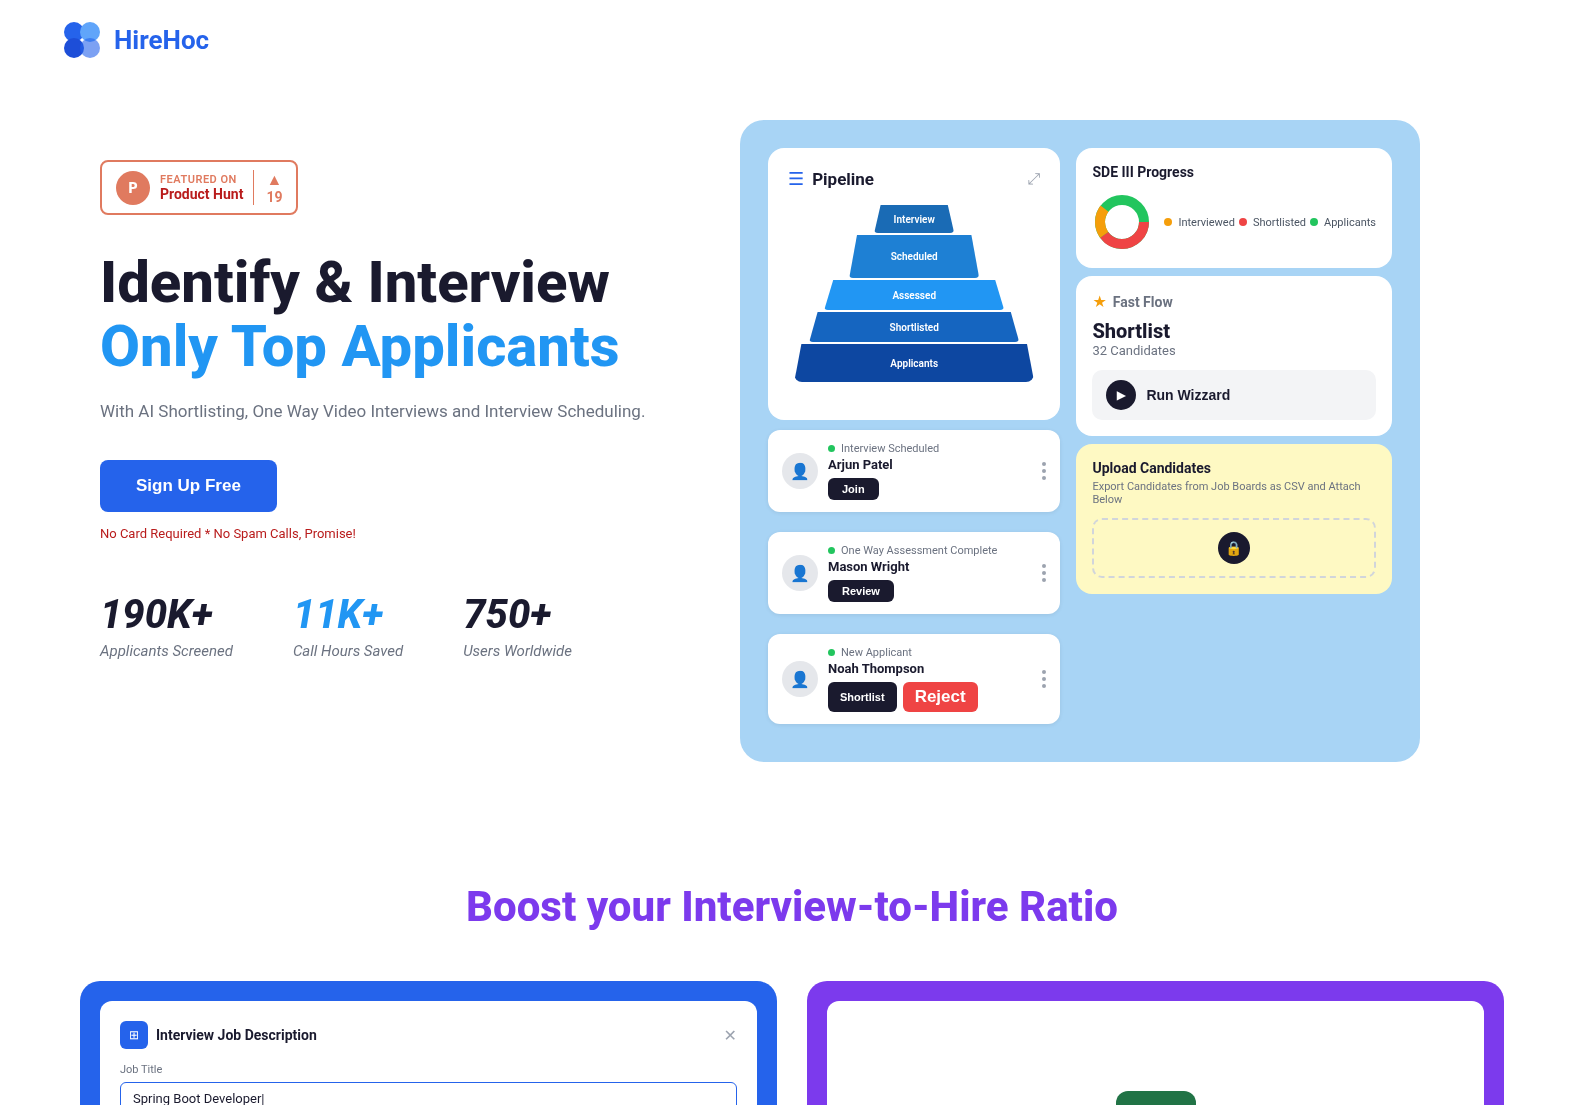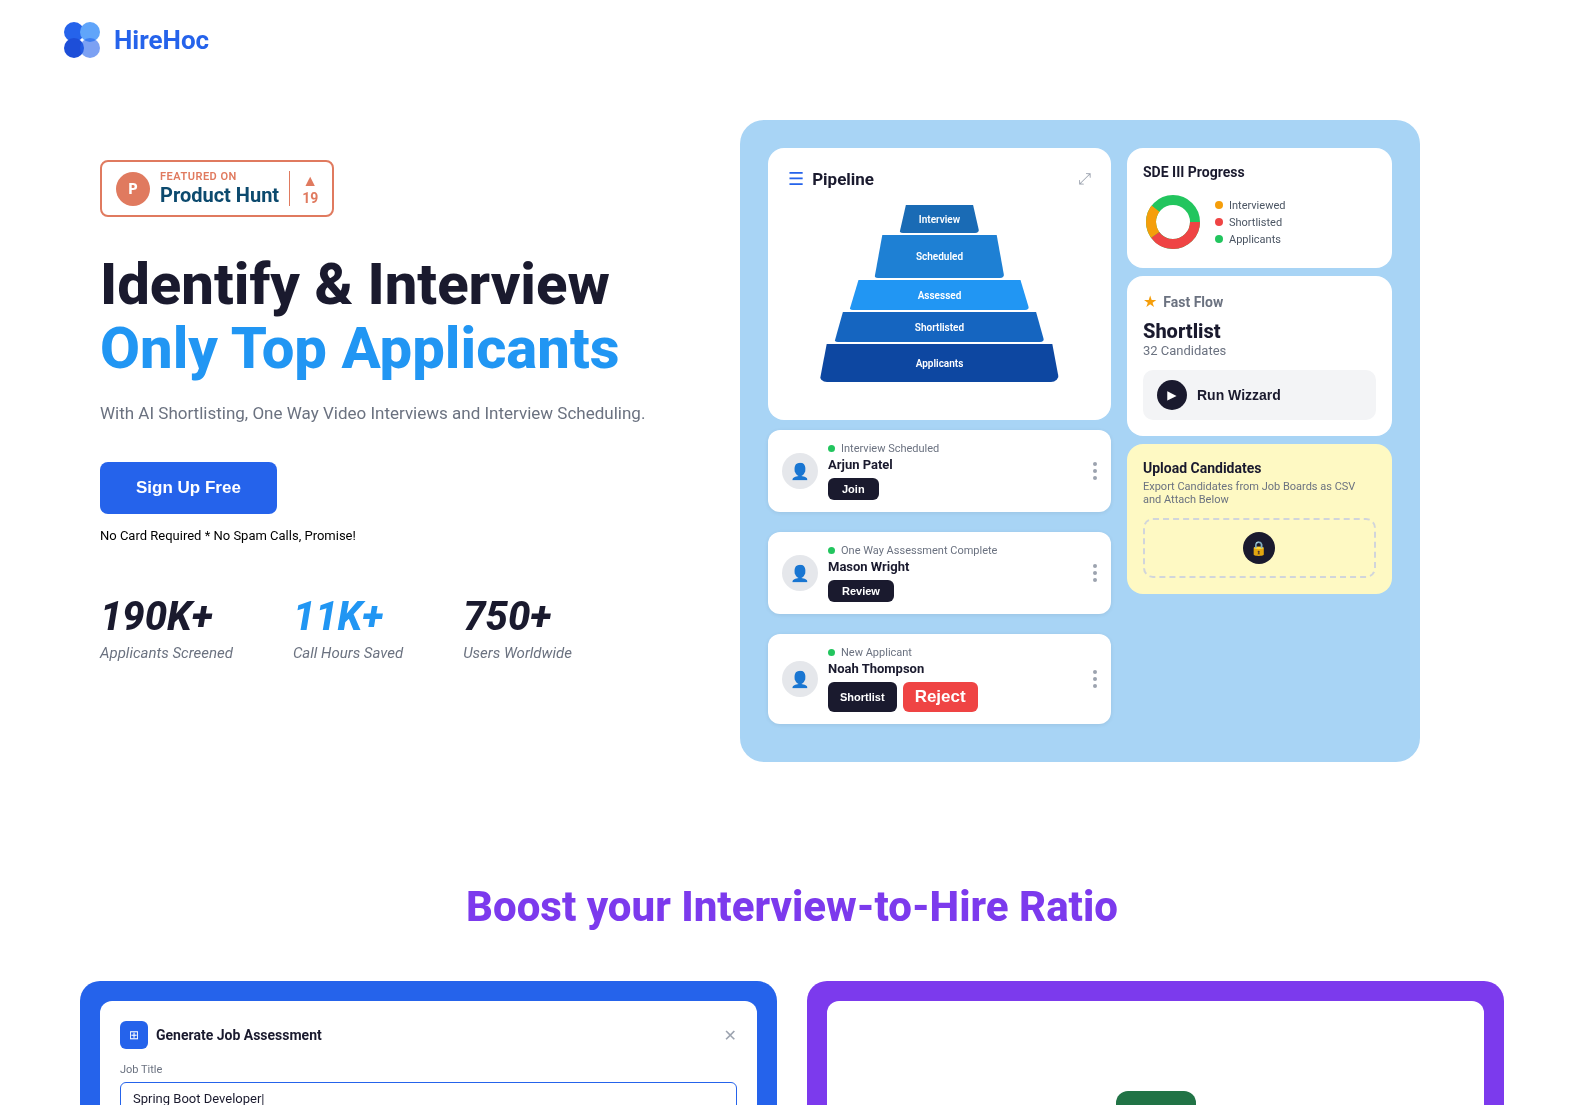--- a/index.html
+++ b/index.html
@@ -14,32 +14,32 @@
 
     
     .hero { display: flex; align-items: flex-start; padding: 40px 80px 60px 100px; gap: 80px; }
     .hero-left { flex: 1; max-width: 560px; padding-top: 40px; }
 
     
     .ph-badge { display: inline-flex; align-items: center; border: 2px solid #e07a5f; border-radius: 8px; padding: 8px 14px; gap: 10px; margin-bottom: 36px; cursor: pointer; }
     .ph-icon { width: 34px; height: 34px; border-radius: 50%; background: #e07a5f; display: flex; align-items: center; justify-content: center; color: #fff; font-weight: 900; font-size: 14px; }
     .ph-text-block { display: flex; flex-direction: column; }
     .ph-featured { font-size: 11px; color: #e07a5f; text-transform: uppercase; font-weight: 600; letter-spacing: 0.5px; }
-    .ph-name { font-size: 20px; font-weight: 700; color: #0c4a6e; }
+    .ph-name { font-size: 14px; font-weight: 700; color: #b91c1c; }
     .ph-count { display: flex; flex-direction: column; align-items: center; border-left: 1px solid #e07a5f; padding-left: 12px; color: #e07a5f; }
     .ph-arrow { font-size: 16px; }
     .ph-num { font-size: 14px; font-weight: 700; }
 
     
     .hero-title-black { font-size: 58px; font-weight: 800; color: #1a1a2e; line-height: 1.1; }
     .hero-title-blue { font-size: 58px; font-weight: 800; color: #2196f3; line-height: 1.1; margin-bottom: 20px; }
     .hero-subtitle { font-size: 17px; color: #6b7280; margin-bottom: 36px; line-height: 1.5; }
 
     .signup-btn { background: #2563eb; color: #fff; border: none; border-radius: 8px; padding: 16px 36px; font-size: 17px; font-weight: 600; cursor: pointer; display: inline-block; }
-    .no-card-text { font-size: 13px; color: #000000; margin-top: 14px; }
+    .no-card-text { font-size: 13px; color: #b91c1c; margin-top: 14px; }
 
     
     .stats { display: flex; gap: 60px; margin-top: 50px; }
     .stat-item { display: flex; flex-direction: column; font-style: italic; }
     .stat-number { font-size: 40px; font-weight: 800; color: #1a1a2e; }
     .stat-label { font-size: 15px; color: #6b7280; margin-top: 4px; }
     .stat-number.blue { color: #2196f3; }
 
     
     .hero-right { flex: 1; max-width: 680px; }
@@ -77,21 +77,21 @@
 
     
     .right-panel { display: flex; flex-direction: column; gap: 8px; flex: 0.85; }
 
     
     .sde-card { background: #fff; border-radius: 16px; padding: 16px; }
     .sde-title { font-size: 14px; font-weight: 700; color: #1a1a2e; margin-bottom: 12px; }
     .sde-content { display: flex; align-items: center; gap: 12px; }
     .donut { width: 60px; height: 60px; position: relative; }
     .donut svg { width: 60px; height: 60px; }
-    .legend { display: flex; flex-direction: column; gap: 4px; }
+    .legend { display: flex; flex-direction: row; gap: 4px; }
     .legend-item { display: flex; align-items: center; gap: 6px; font-size: 11px; color: #4b5563; }
     .legend-dot { width: 8px; height: 8px; border-radius: 50%; }
 
     
     .fast-flow-card { background: #fff; border-radius: 16px; padding: 16px; }
     .fast-flow-header { display: flex; align-items: center; gap: 6px; margin-bottom: 8px; }
     .star-icon { color: #f59e0b; font-size: 16px; }
     .fast-flow-title { font-size: 14px; font-weight: 700; color: #6b7280; }
     .shortlist-title { font-size: 20px; font-weight: 800; color: #1a1a2e; }
     .candidates-count { font-size: 13px; color: #6b7280; margin-bottom: 12px; }
@@ -333,21 +333,21 @@
 <section class="bottom-section">
   <h2 class="boost-title">Boost your Interview-to-Hire Ratio</h2>
 
   <div class="feature-cards">
 
     <div class="feature-card feature-card-blue">
       <div class="feature-card-inner">
         <div class="gen-jd-header">
           <div class="gen-jd-title-row">
             <div class="gen-jd-icon">⊞</div>
-            <span class="gen-jd-title">Generate Job Assessment</span>
+            <span class="gen-jd-title">Interview Job Description</span>
           </div>
           <span class="close-x">✕</span>
         </div>
         <div class="form-label">Job Title</div>
         <div class="form-input" style="cursor:text;">
           <span>Spring Boot Developer|</span>
         </div>
       </div>
     </div>
 

